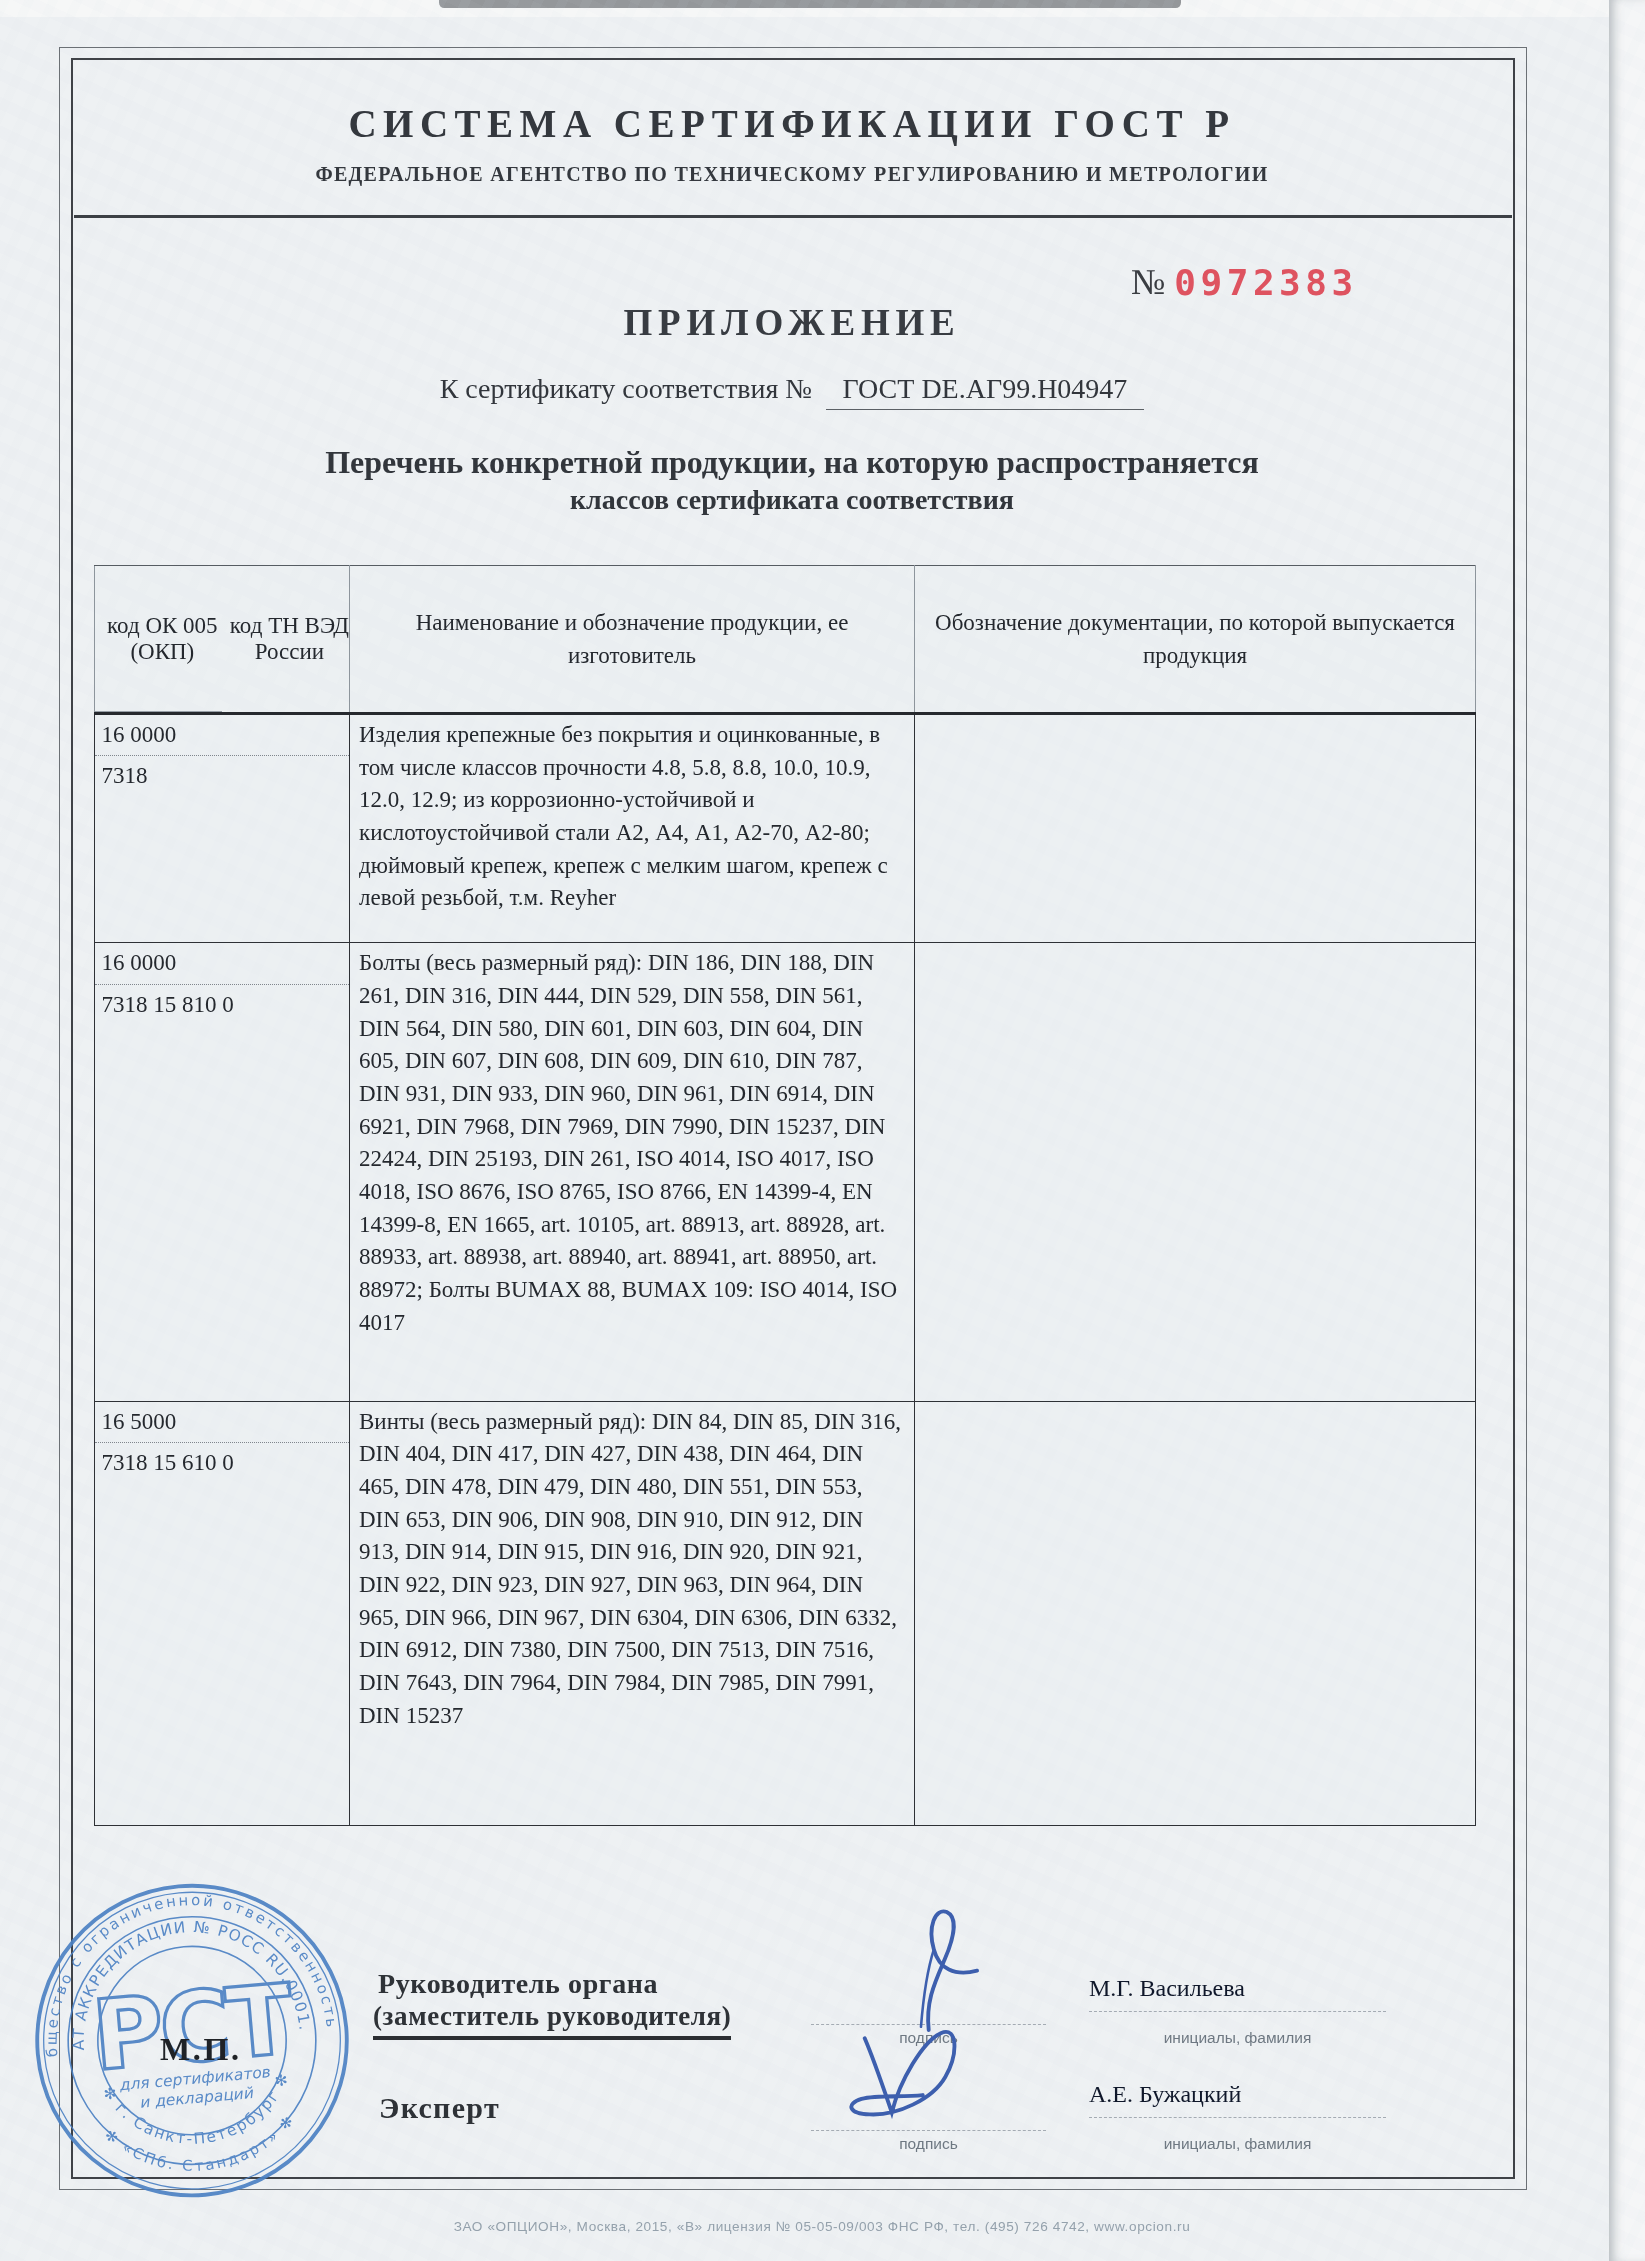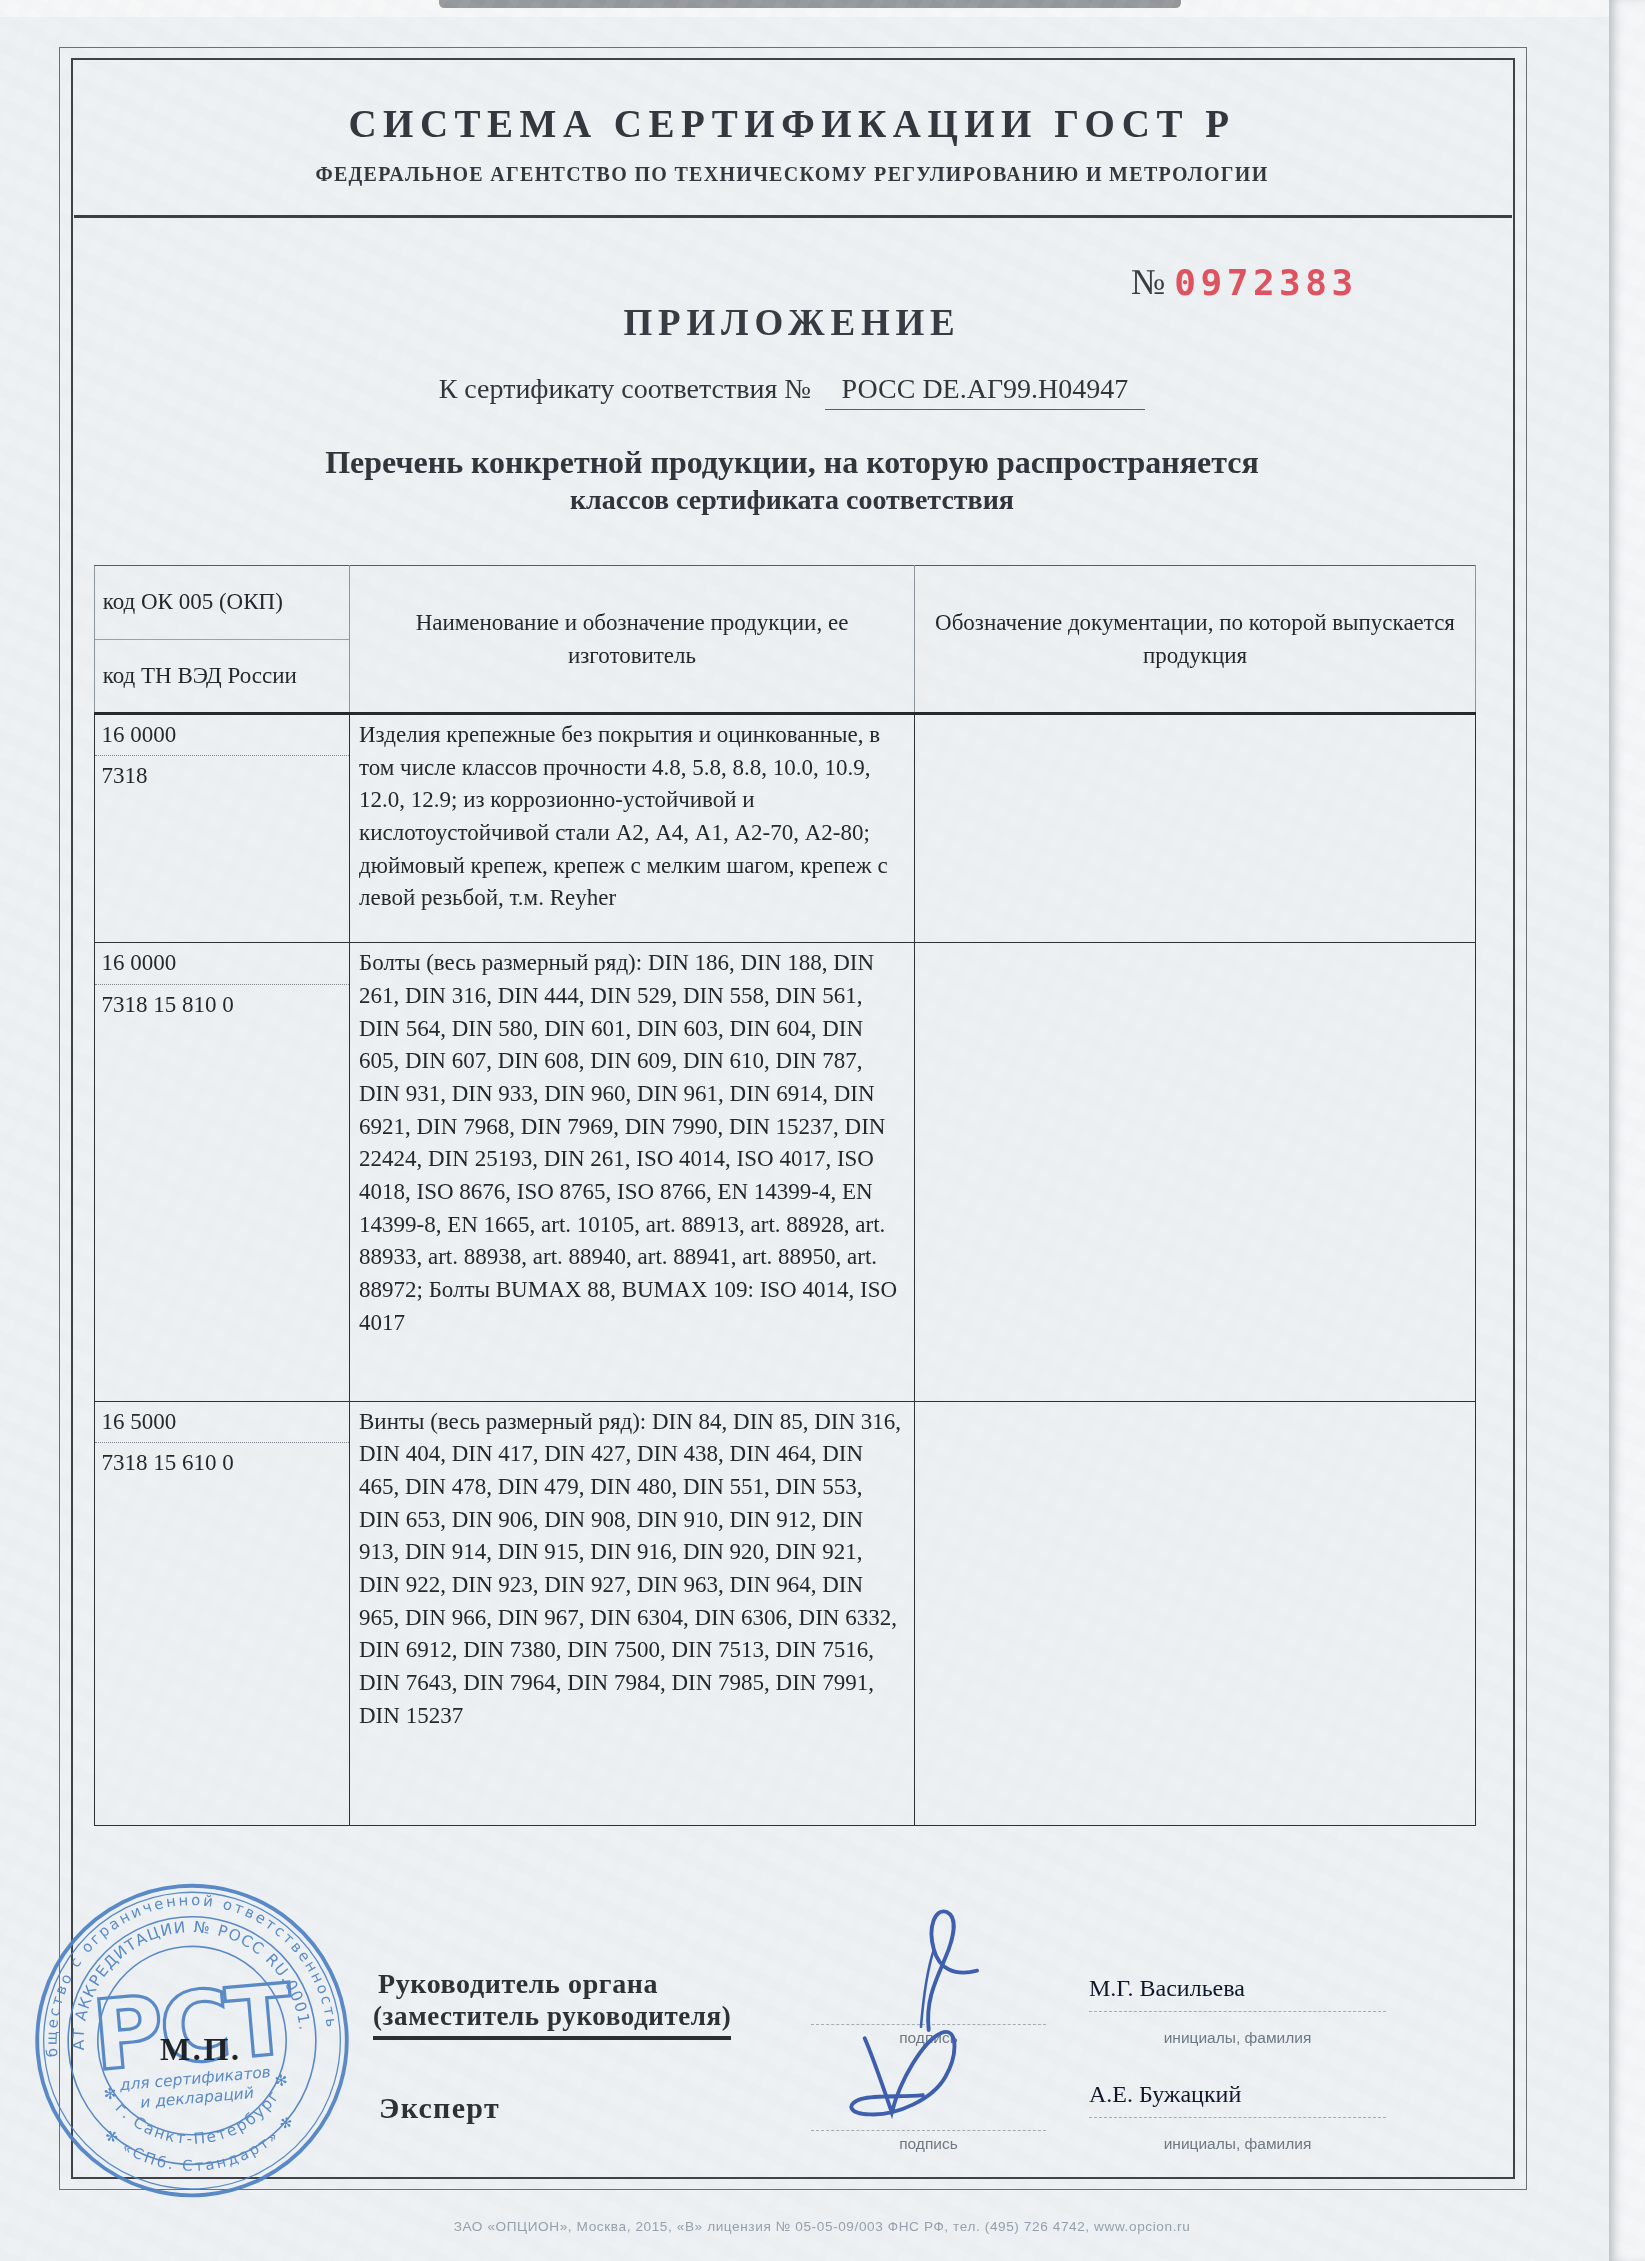--- a/index.html
+++ b/index.html
@@ -43,21 +43,21 @@
   .desc2{position:absolute;left:77px;top:484px;width:1430px;text-align:center;font-weight:bold;font-size:28px;color:#32363c;}
 
   
   table.products{position:absolute;left:94px;top:565px;width:1381px;border-collapse:collapse;table-layout:fixed;
     font-size:23px;color:#24282e;}
   table.products col.c1{width:255px;} table.products col.c2{width:565px;} table.products col.c3{width:561px;}
   table.products th{border:1.3px solid #8d959c;border-top:1.9px solid #565c62;font-weight:normal;
     vertical-align:middle;height:146px;padding:0;border-bottom:3.9px solid #26292e;background:rgba(232,238,242,.35);}
   table.products td{border:1.9px solid #2e3136;vertical-align:top;padding:3.9px 9px 6.5px 9px;line-height:1.42;
     background:rgba(231,238,242,.3);}
-  .hdr-col1{display:flex;flex-direction:column;height:146px;}
+  .hdr-col1{display:flex;flex-direction:row;height:146px;}
   .hdr-col1 .half{flex:1;display:flex;align-items:center;padding-left:7.7px;}
   .hdr-col1 .half.top{border-bottom:1.3px solid #98a0a8;}
   .hdr-center{text-align:center;padding:0 19.4px;line-height:1.45;}
   .codecell{padding:2.6px 0 0 0 !important;}
   .code-okp{padding:1.3px 6.5px 3.9px 6.5px;border-bottom:1.9px dotted #80868d;}
   .code-tnved{padding:3.9px 6.5px 1.3px 6.5px;}
   .cell-r1{height:217px;} .cell-r2{height:447px;} .cell-r3{height:413px;}
 
   
   .role1{position:absolute;left:378px;top:1968px;font-weight:bold;font-size:28px;color:#2e3237;letter-spacing:0.6px;}
@@ -100,21 +100,21 @@
 <div class="hdr1">СИСТЕМА СЕРТИФИКАЦИИ ГОСТ Р</div>
 <div class="hdr2">ФЕДЕРАЛЬНОЕ АГЕНТСТВО ПО ТЕХНИЧЕСКОМУ РЕГУЛИРОВАНИЮ И МЕТРОЛОГИИ</div>
 <div class="hdr-rule"></div>
 
 <div class="docnum"><span>№</span> <span class="digits">0972383</span></div>
 
 <div class="title">ПРИЛОЖЕНИЕ</div>
 
 <div class="certline">
   <span class="prefix">К сертификату соответствия №</span>
-  <span class="certnum">РОСС DE.АГ99.Н04947</span>
+  <span class="certnum">ГОСТ DE.АГ99.Н04947</span>
 </div>
 
 <div class="desc1">Перечень конкретной продукции,  на которую распространяется</div>
 <div class="desc2">классов сертификата соответствия</div>
 
 <table class="products">
   <colgroup>
       <col class="c1">
       <col class="c2">
       <col class="c3">

